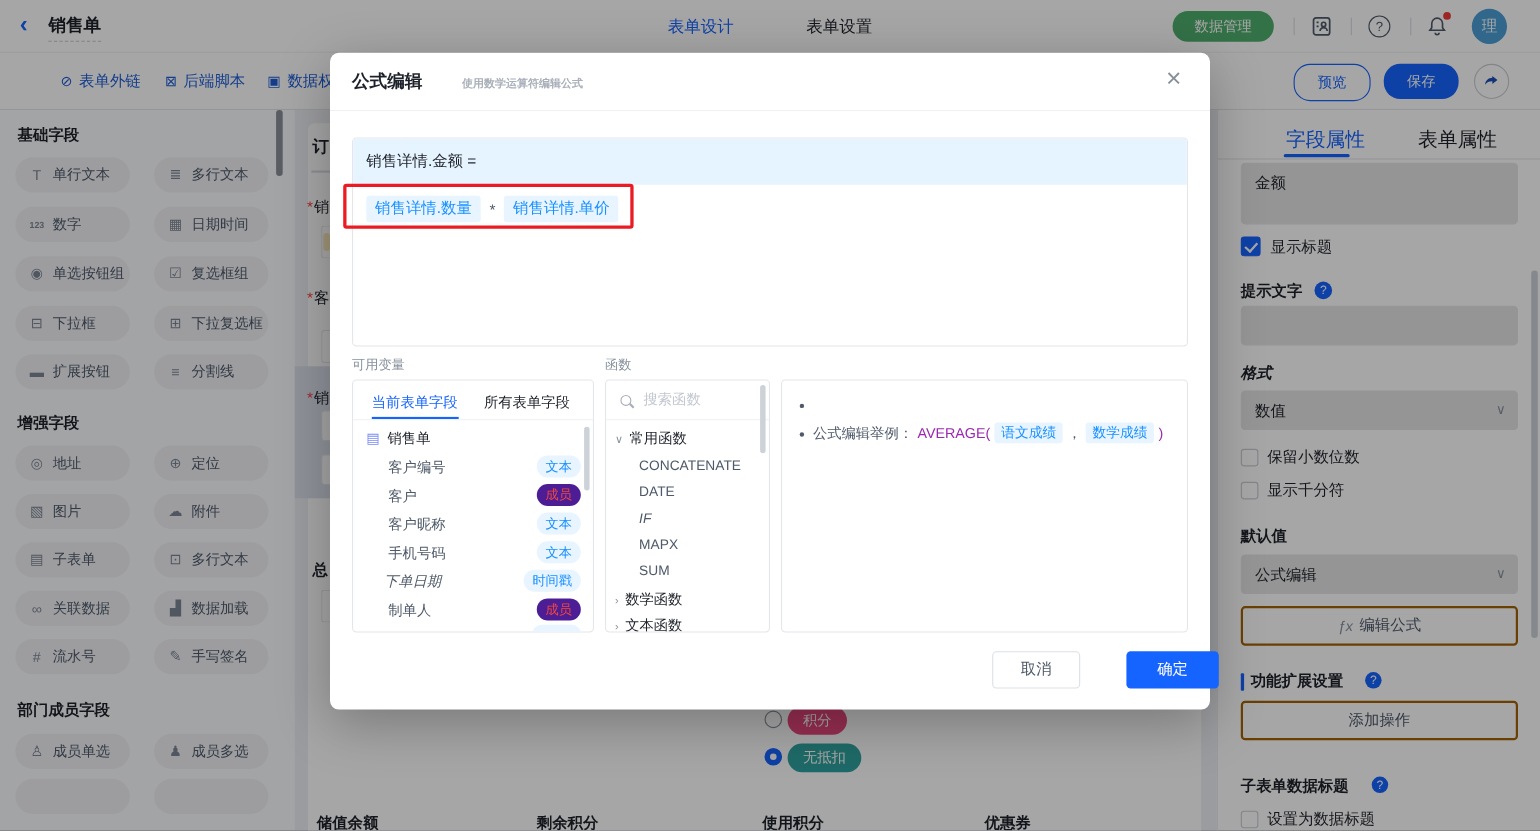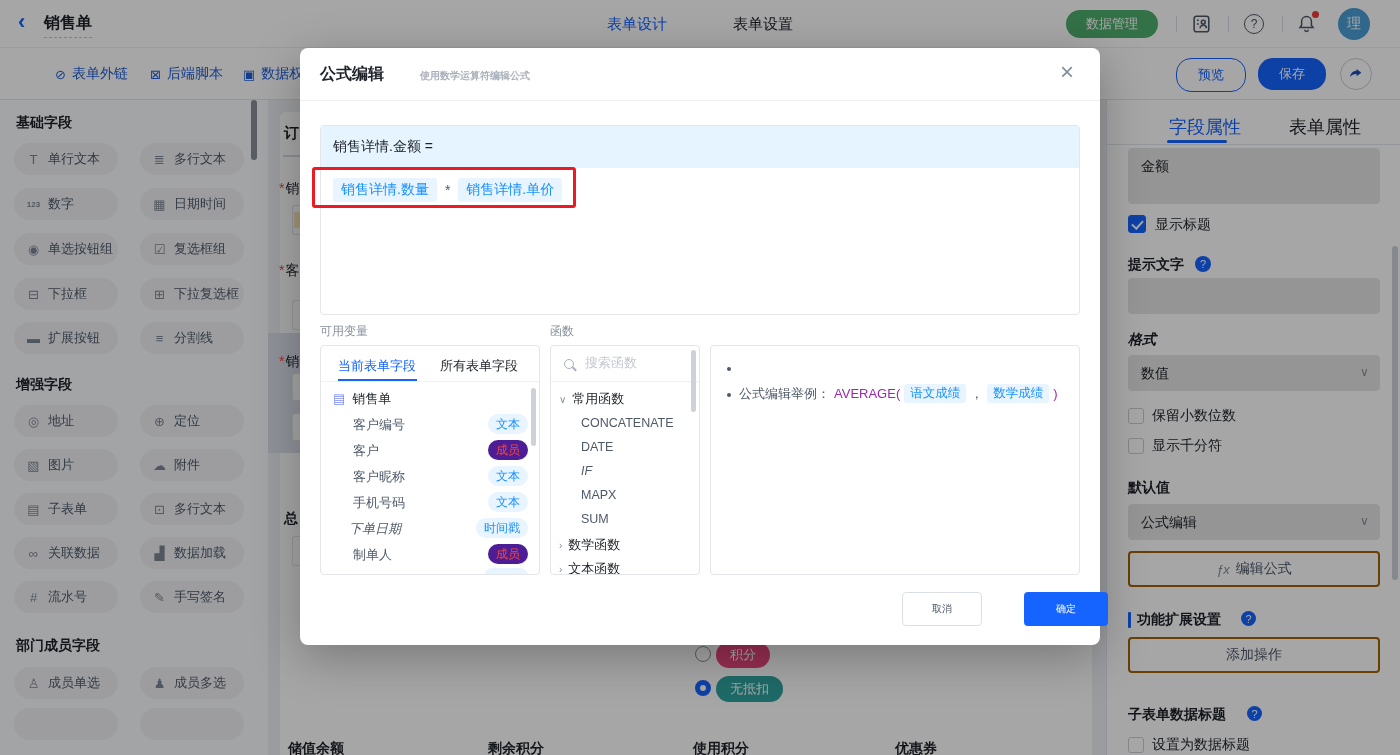--- a/index.html
+++ b/index.html
@@ -94,21 +94,21 @@
   .mag{position:absolute;width:10px;height:10px;border:1.5px solid #a9b0ba;border-radius:50%;box-sizing:border-box;}
   .mag::after{content:"";position:absolute;width:5px;height:1.5px;background:#a9b0ba;transform:rotate(45deg);right:-4px;bottom:-1px;}
   .fn-search{position:absolute;border:none;outline:none;font-size:13px;color:#1d2129;background:transparent;}
   .fn-search::placeholder{color:#c2c7d0;}
   .fn-group{position:absolute;font-size:13px;color:#1d2129;white-space:nowrap;}
   .fn-group .gcaret{color:#86909c;font-size:10px;margin-right:6px;}
   .fn-item{position:absolute;font-size:12.5px;color:#4e5969;white-space:nowrap;}
   .tip-dot{position:absolute;width:4px;height:4px;border-radius:50%;background:#4e5969;}
   .tip-text{position:absolute;font-size:13px;color:#4e5969;white-space:nowrap;}
   .fn-purple{color:#9c27b0;}
-  .m-btn{position:absolute;height:34px;border-radius:4px;font-size:10px;display:flex;align-items:center;justify-content:center;box-sizing:border-box;cursor:pointer;}
+  .m-btn{position:absolute;height:34px;border-radius:4px;font-size:14px;display:flex;align-items:center;justify-content:center;box-sizing:border-box;cursor:pointer;}
   .m-btn.cancel{border:1px solid #dcdfe6;background:#fff;color:#4e5969;}
   .m-btn.confirm{background:#1664ff;color:#fff;margin-left:28px;}
   .red-annotation{position:absolute;left:312px;top:167px;width:264px;height:41px;border:3px solid #ea1b22;border-radius:3px;box-sizing:border-box;}
 </style>
 </head>
 <body>
 
 <div class="stage">
 
   <div class="abs topbar">

